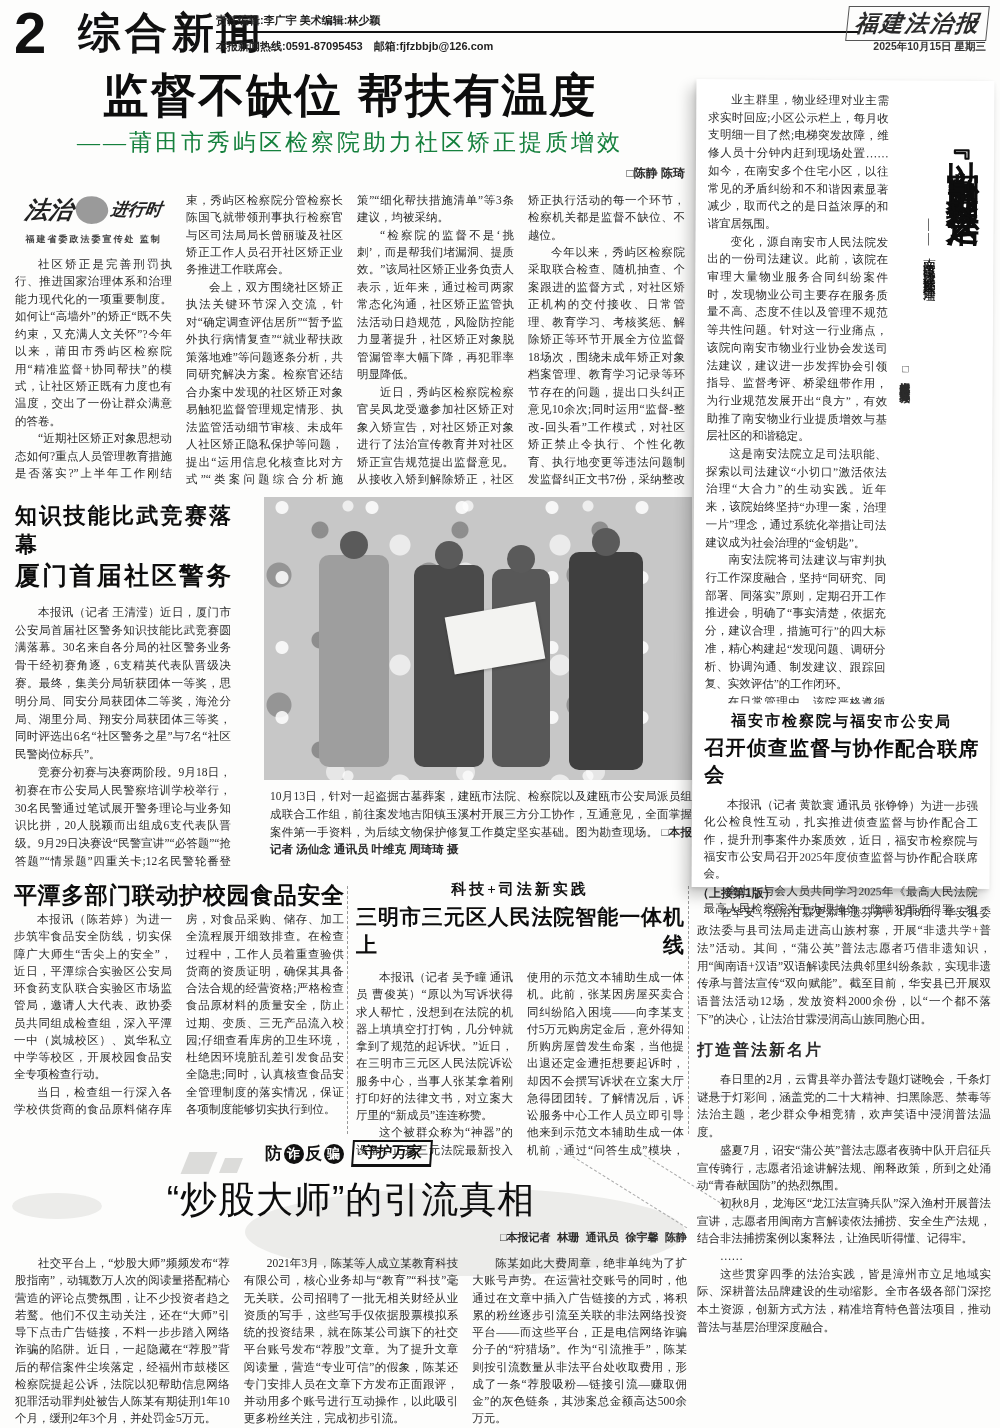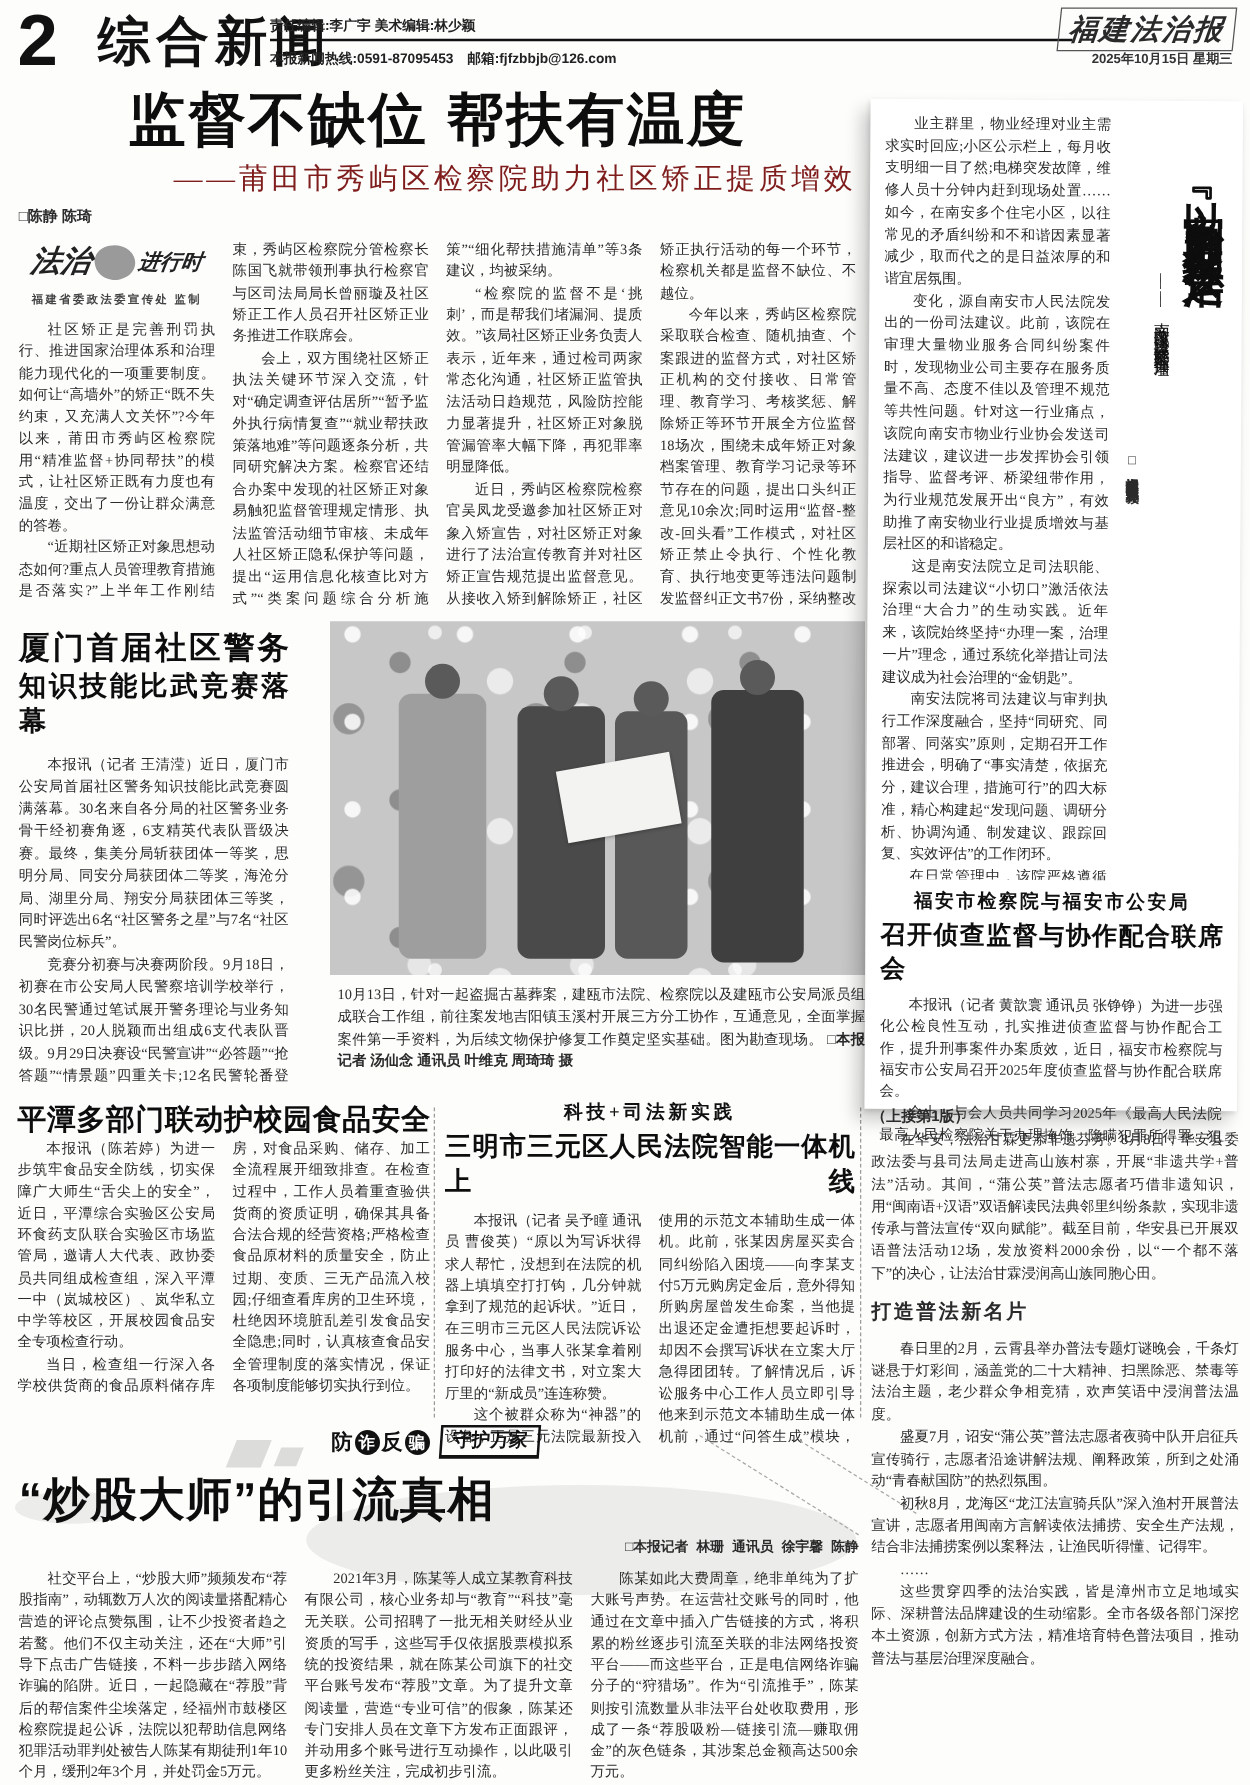--- a/index.html
+++ b/index.html
@@ -10,22 +10,22 @@
   
   .page-num{font-family:"Liberation Sans",sans-serif;font-size:58px;font-weight:900;color:#111;line-height:1;}
   .section-title{font-family:"Liberation Sans",sans-serif;font-size:42px;font-weight:900;letter-spacing:5px;color:#111;line-height:1;}
   .ed-line{font-family:"Liberation Sans",sans-serif;font-size:11px;font-weight:bold;color:#222;}
   .head-rule{height:2px;background:#111;}
   .masthead{font-size:23px;font-weight:bold;font-style:italic;letter-spacing:2px;color:#2a2a2a;
             border:1.5px solid #555;padding:1px 7px;transform:skewX(-6deg);}
   .pub-date{font-family:"Liberation Sans",sans-serif;font-size:10.5px;font-weight:bold;color:#333;}
   
   .lead-hl{font-family:"Liberation Sans",sans-serif;font-size:46px;font-weight:900;color:#0d0d0d;text-align:center;letter-spacing:2px;line-height:1.1;}
-  .lead-sub{font-size:23px;letter-spacing:3px;text-align:right;color:#7f1d1d;margin-top:6px;}
-  .lead-by{font-family:"Liberation Sans",sans-serif;font-size:12px;font-weight:bold;text-align:left;margin-top:7px;}
+  .lead-sub{font-size:23px;letter-spacing:3px;text-align:center;color:#15803d;margin-top:6px;}
+  .lead-by{font-family:"Liberation Sans",sans-serif;font-size:12px;font-weight:bold;text-align:right;margin-top:7px;}
   .lead-body{margin-top:10px;height:308px;column-count:4;column-gap:14px;column-fill:auto;
              font-size:11.5px;line-height:1.52;overflow:hidden;}
   .logo-box{break-inside:avoid;margin-bottom:9px;text-align:center;}
   .logo-row{display:flex;align-items:center;justify-content:center;gap:3px;}
   .logo-fz{font-size:24px;font-weight:900;font-style:italic;transform:skewX(-8deg);color:#222;}
   .logo-map{width:32px;height:28px;background:#9a9a9a;border-radius:46% 60% 50% 58%;transform:rotate(-12deg);}
   .logo-jxs{font-size:17px;font-weight:900;font-style:italic;transform:skewX(-8deg);color:#222;}
   .logo-cap{font-size:9px;letter-spacing:2px;font-weight:bold;color:#444;margin-top:5px;}
   
   .xm-hl{font-family:"Liberation Sans",sans-serif;font-weight:900;color:#0d0d0d;text-align:justify;text-align-last:justify;line-height:1.3;}
@@ -53,21 +53,21 @@
   .two-col{column-count:2;column-gap:14px;column-fill:auto;font-size:11.5px;line-height:1.5;overflow:hidden;}
   .sm-kicker{font-size:15px;font-weight:bold;letter-spacing:3px;text-align:center;color:#111;}
   .sm-hl{font-family:"Liberation Sans",sans-serif;font-size:21px;font-weight:900;color:#0d0d0d;text-align:justify;text-align-last:justify;margin-top:4px;}
   
   .badge{display:flex;align-items:center;gap:8px;font-family:"Liberation Sans",sans-serif;}
   .badge .b1{font-size:17px;font-weight:900;color:#111;letter-spacing:1px;display:flex;align-items:center;gap:1px;}
   .circ{display:inline-flex;width:20px;height:20px;border-radius:50%;background:#111;color:#fff;
         font-size:13px;align-items:center;justify-content:center;}
   .b2{font-size:15px;font-weight:900;color:#111;border:2px solid #111;padding:1px 8px 2px;position:relative;
       border-bottom-width:3px;transform:skewX(-4deg);}
-  .fraud-hl{font-family:"Liberation Sans",sans-serif;font-size:37px;font-weight:700;color:#0d0d0d;letter-spacing:1px;}
+  .fraud-hl{font-family:"Liberation Sans",sans-serif;font-size:37px;font-weight:400;color:#0d0d0d;text-align:center;letter-spacing:1px;}
   .fraud-by{font-family:Liberation Mono, monospace;font-size:11px;font-weight:bold;text-align:right;margin-top:5px;}
   .three-col{column-count:3;column-gap:14px;column-fill:auto;font-size:11.5px;line-height:1.5;overflow:hidden;}
   .swoosh{background:#ececea;border-radius:50%;}
   .gray-shape{background:#dcdcda;transform:skewX(-22deg);}
   .dash-v{border-left:1px dashed #9a9a9a;width:0;}
   .dash-diag{border-top:1px dashed #a8a8a8;height:0;transform-origin:left top;}
   
   .right-card{background:#fff;box-shadow:-7px 9px 14px rgba(0,0,0,.20), -1px 2px 4px rgba(0,0,0,.12);
               transform:rotate(.35deg);padding:12px;box-sizing:border-box;}
   .r-art{height:612px;overflow:hidden;font-size:11.5px;line-height:1.54;}
@@ -115,22 +115,22 @@
           <p class="para">“近期社区矫正对象思想动态如何?重点人员管理教育措施是否落实?”上半年工作刚结束，秀屿区检察院分管检察长陈国飞就带领刑事执行检察官与区司法局局长曾丽璇及社区矫正工作人员召开社区矫正业务推进工作联席会。</p>
           <p class="para">会上，双方围绕社区矫正执法关键环节深入交流，针对“确定调查评估居所”“暂予监外执行病情复查”“就业帮扶政策落地难”等问题逐条分析，共同研究解决方案。检察官还结合办案中发现的社区矫正对象易触犯监督管理规定情形、执法监管活动细节审核、未成年人社区矫正隐私保护等问题，提出“运用信息化核查比对方式”“类案问题综合分析施策”“细化帮扶措施清单”等3条建议，均被采纳。</p>
           <p class="para">“检察院的监督不是‘挑刺’，而是帮我们堵漏洞、提质效。”该局社区矫正业务负责人表示，近年来，通过检司两家常态化沟通，社区矫正监管执法活动日趋规范，风险防控能力显著提升，社区矫正对象脱管漏管率大幅下降，再犯罪率明显降低。</p>
           <p class="para">近日，秀屿区检察院检察官吴凤龙受邀参加社区矫正对象入矫宣告，对社区矫正对象进行了法治宣传教育并对社区矫正宣告规范提出监督意见。从接收入矫到解除矫正，社区矫正执行活动的每一个环节，检察机关都是监督不缺位、不越位。</p>
           <p class="para">今年以来，秀屿区检察院采取联合检查、随机抽查、个案跟进的监督方式，对社区矫正机构的交付接收、日常管理、教育学习、考核奖惩、解除矫正等环节开展全方位监督18场次，围绕未成年矫正对象档案管理、教育学习记录等环节存在的问题，提出口头纠正意见10余次;同时运用“监督-整改-回头看”工作模式，对社区矫正禁止令执行、个性化教育、执行地变更等违法问题制发监督纠正文书7份，采纳整改率100%，促进社区矫正各环节依法规范运行。</p>
         </div>
     </div>
   </div>
 
   <div class="abs" style="left:15px;top:502px;width:216px;">
+    <div class="xm-hl l2">知识技能比武竞赛落幕</div>
     <div class="xm-hl l1">厦门首届社区警务</div>
-    <div class="xm-hl l2">知识技能比武竞赛落幕</div>
     <div class="xm-body">
         <p class="para">本报讯（记者 王清滢）近日，厦门市公安局首届社区警务知识技能比武竞赛圆满落幕。30名来自各分局的社区警务业务骨干经初赛角逐，6支精英代表队晋级决赛。最终，集美分局斩获团体一等奖，思明分局、同安分局获团体二等奖，海沧分局、湖里分局、翔安分局获团体三等奖，同时评选出6名“社区警务之星”与7名“社区民警岗位标兵”。</p>
         <p class="para">竞赛分初赛与决赛两阶段。9月18日，初赛在市公安局人民警察培训学校举行，30名民警通过笔试展开警务理论与业务知识比拼，20人脱颖而出组成6支代表队晋级。9月29日决赛设“民警宣讲”“必答题”“抢答题”“情景题”四重关卡;12名民警轮番登台，以“基层矛盾纠纷调处四步法”“警民鱼水情”等内容讲述社区故事，湖里分局“把群众急难愁盼当自己事做”、思明分局民警的经验分享获得现场阵阵掌声。</p>
       </div>
   </div>
 
   <div class="abs" style="left:231px;top:497px;width:434px;padding-left:33px;">
     <div class="photo">
       <div class="fig" style="left:55px;top:58px;width:70px;height:212px;background:#9e9e9e;"></div>
       <div class="fig" style="left:150px;top:68px;width:70px;height:202px;background:#4a4a4a;"></div>

